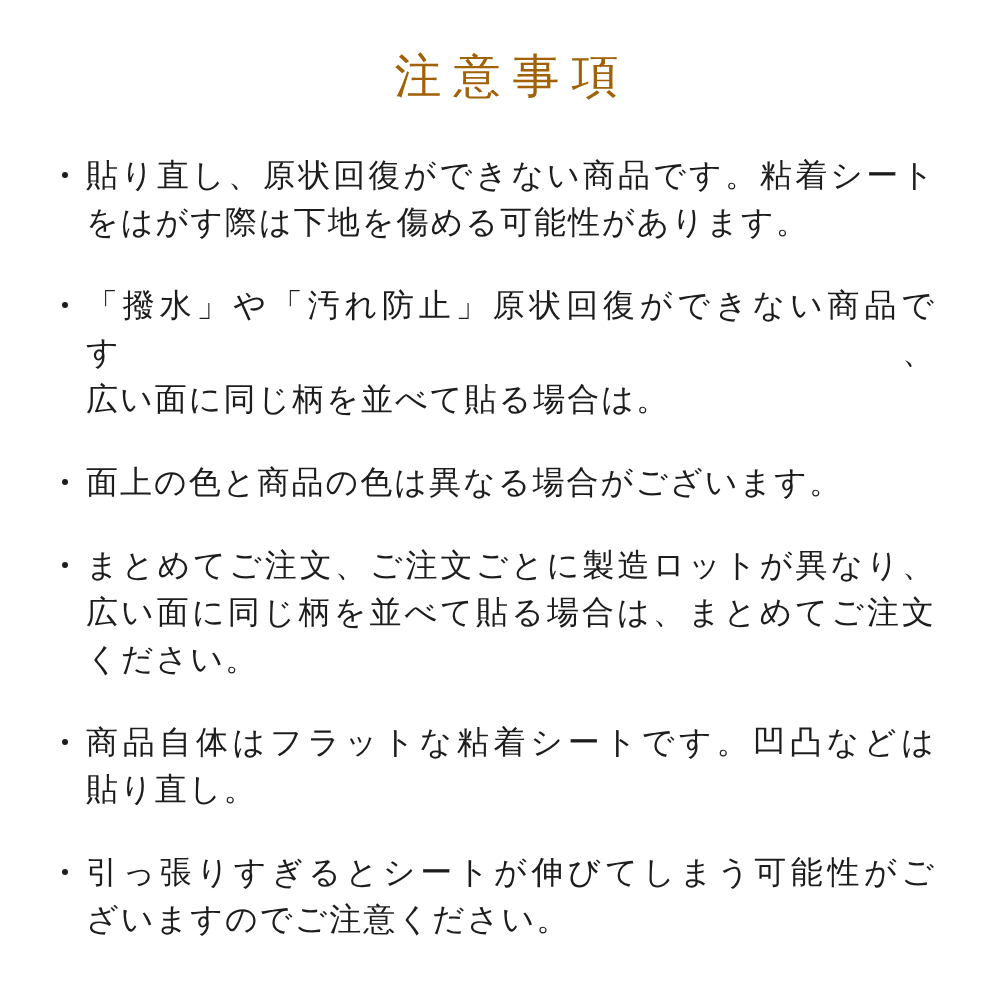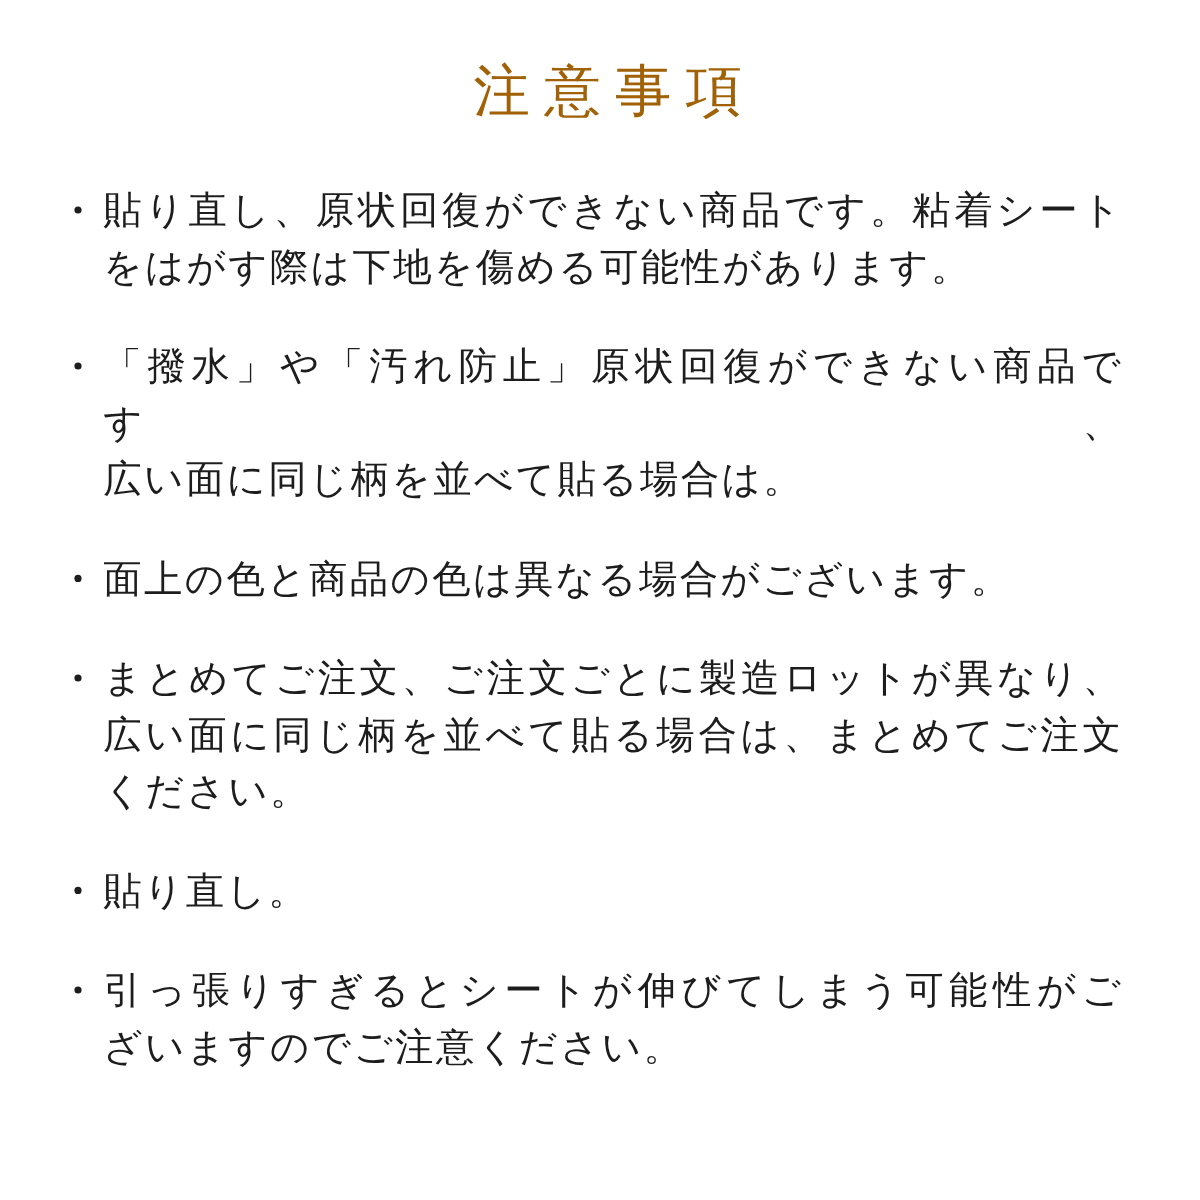--- a/index.html
+++ b/index.html
@@ -92,20 +92,21 @@
     <span class="bullet"></span>
     <div class="notice-text">
           <div class="line">まとめてご注文、ご注文ごとに製造ロットが異なり、</div>
           <div class="line">広い面に同じ柄を並べて貼る場合は、まとめてご注文</div>
           <div class="line last">ください。</div>
         </div>
   </div>
       <div class="notice">
     <span class="bullet"></span>
     <div class="notice-text">
+          <div class="line">商品自体はフラットな粘着シートです。凹凸などは</div>
           <div class="line last">貼り直し。</div>
         </div>
   </div>
       <div class="notice">
     <span class="bullet"></span>
     <div class="notice-text">
           <div class="line">引っ張りすぎるとシートが伸びてしまう可能性がご</div>
           <div class="line last">ざいますのでご注意ください。</div>
         </div>
   </div>

